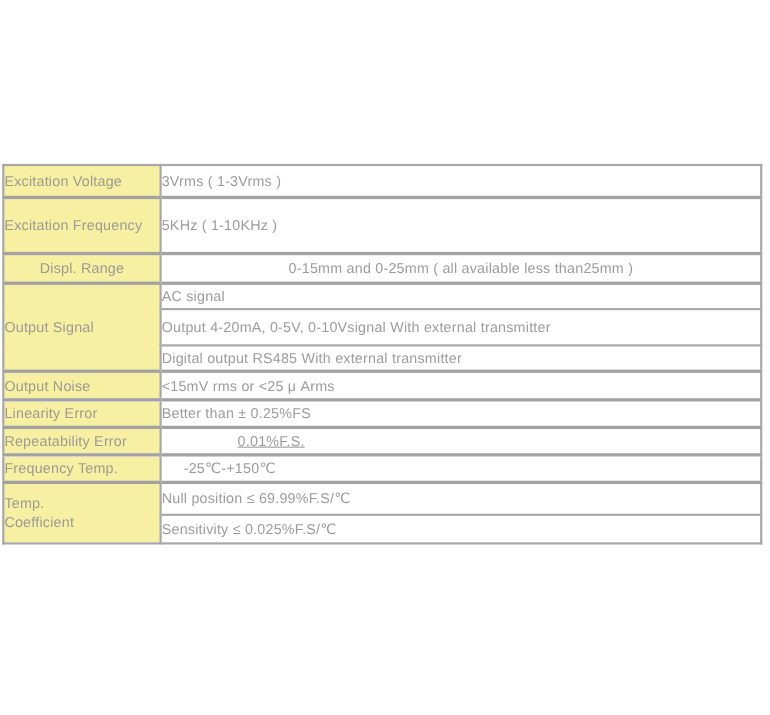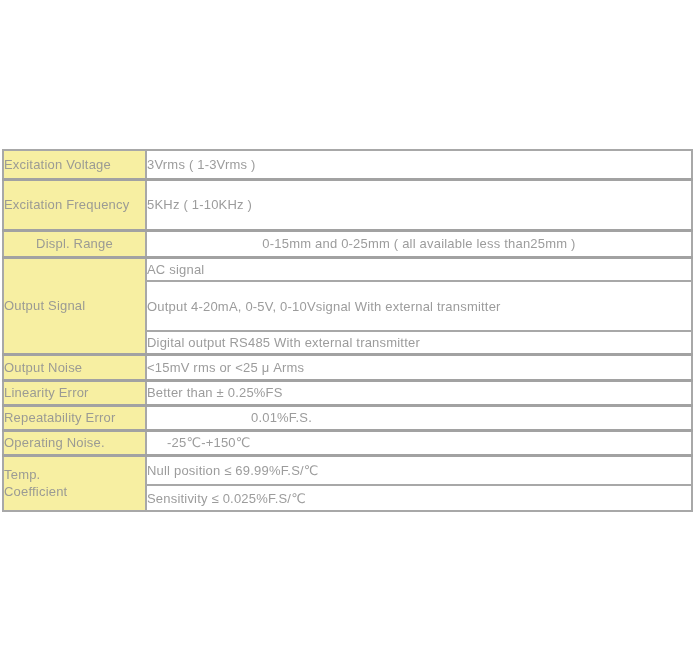--- a/index.html
+++ b/index.html
@@ -33,29 +33,29 @@
   tr.sub td { border-top: 1px solid #bcbcbc; }
 
   td.lbl {
     width: 141px;
     background: #f7efa2;
     padding-left: 13px;
     color: #9b9b94;
   }
   td.val { padding-left: 74px; }
   td.val.pad20 { padding-left: 20px; margin-top: 18px; }
-  td.val.pad79 { padding-left: 104px; }
+  td.val.pad79 { padding-left: 69px; text-decoration: underline; }
 
   td.lbl .line { display: block; line-height: 17px; }
 
   tr.h29 { height: 29px; }
   tr.h51 { height: 51px; }
   tr.h27 { height: 27px; text-align: center; }
   tr.h24 { height: 24px; }
-  tr.h33 { height: 50px; }
+  tr.h33 { height: 33px; }
   tr.h23 { height: 23px; }
   tr.h26 { height: 26px; padding-left: 31px; }
   tr.h25 { height: 25px; }
   tr.h30 { height: 30px; margin-top: 18px; }
 </style>
 </head>
 <body>
 
 <div class="stage">
   <table class="spec">
@@ -88,21 +88,21 @@
     </tr>
     <tr class="h25 grp">
       <td class="lbl">Linearity Error</td>
       <td class="val">Better than ± 0.25%FS</td>
     </tr>
     <tr class="h25 grp">
       <td class="lbl">Repeatability Error</td>
       <td class="val pad79">0.01%F.S.</td>
     </tr>
     <tr class="h25 grp">
-      <td class="lbl">Operating Noise.</td>
+      <td class="lbl">Frequency Temp.</td>
       <td class="val pad20">-25℃-+150℃</td>
     </tr>
     <tr class="h30 grp">
       <td class="lbl" rowspan="2">
         <span class="line">Temp.</span>
         <span class="line">Coefficient</span>
       </td>
       <td class="val">Null position ≤ 69.99%F.S/℃</td>
     </tr>
     <tr class="h26 sub">

